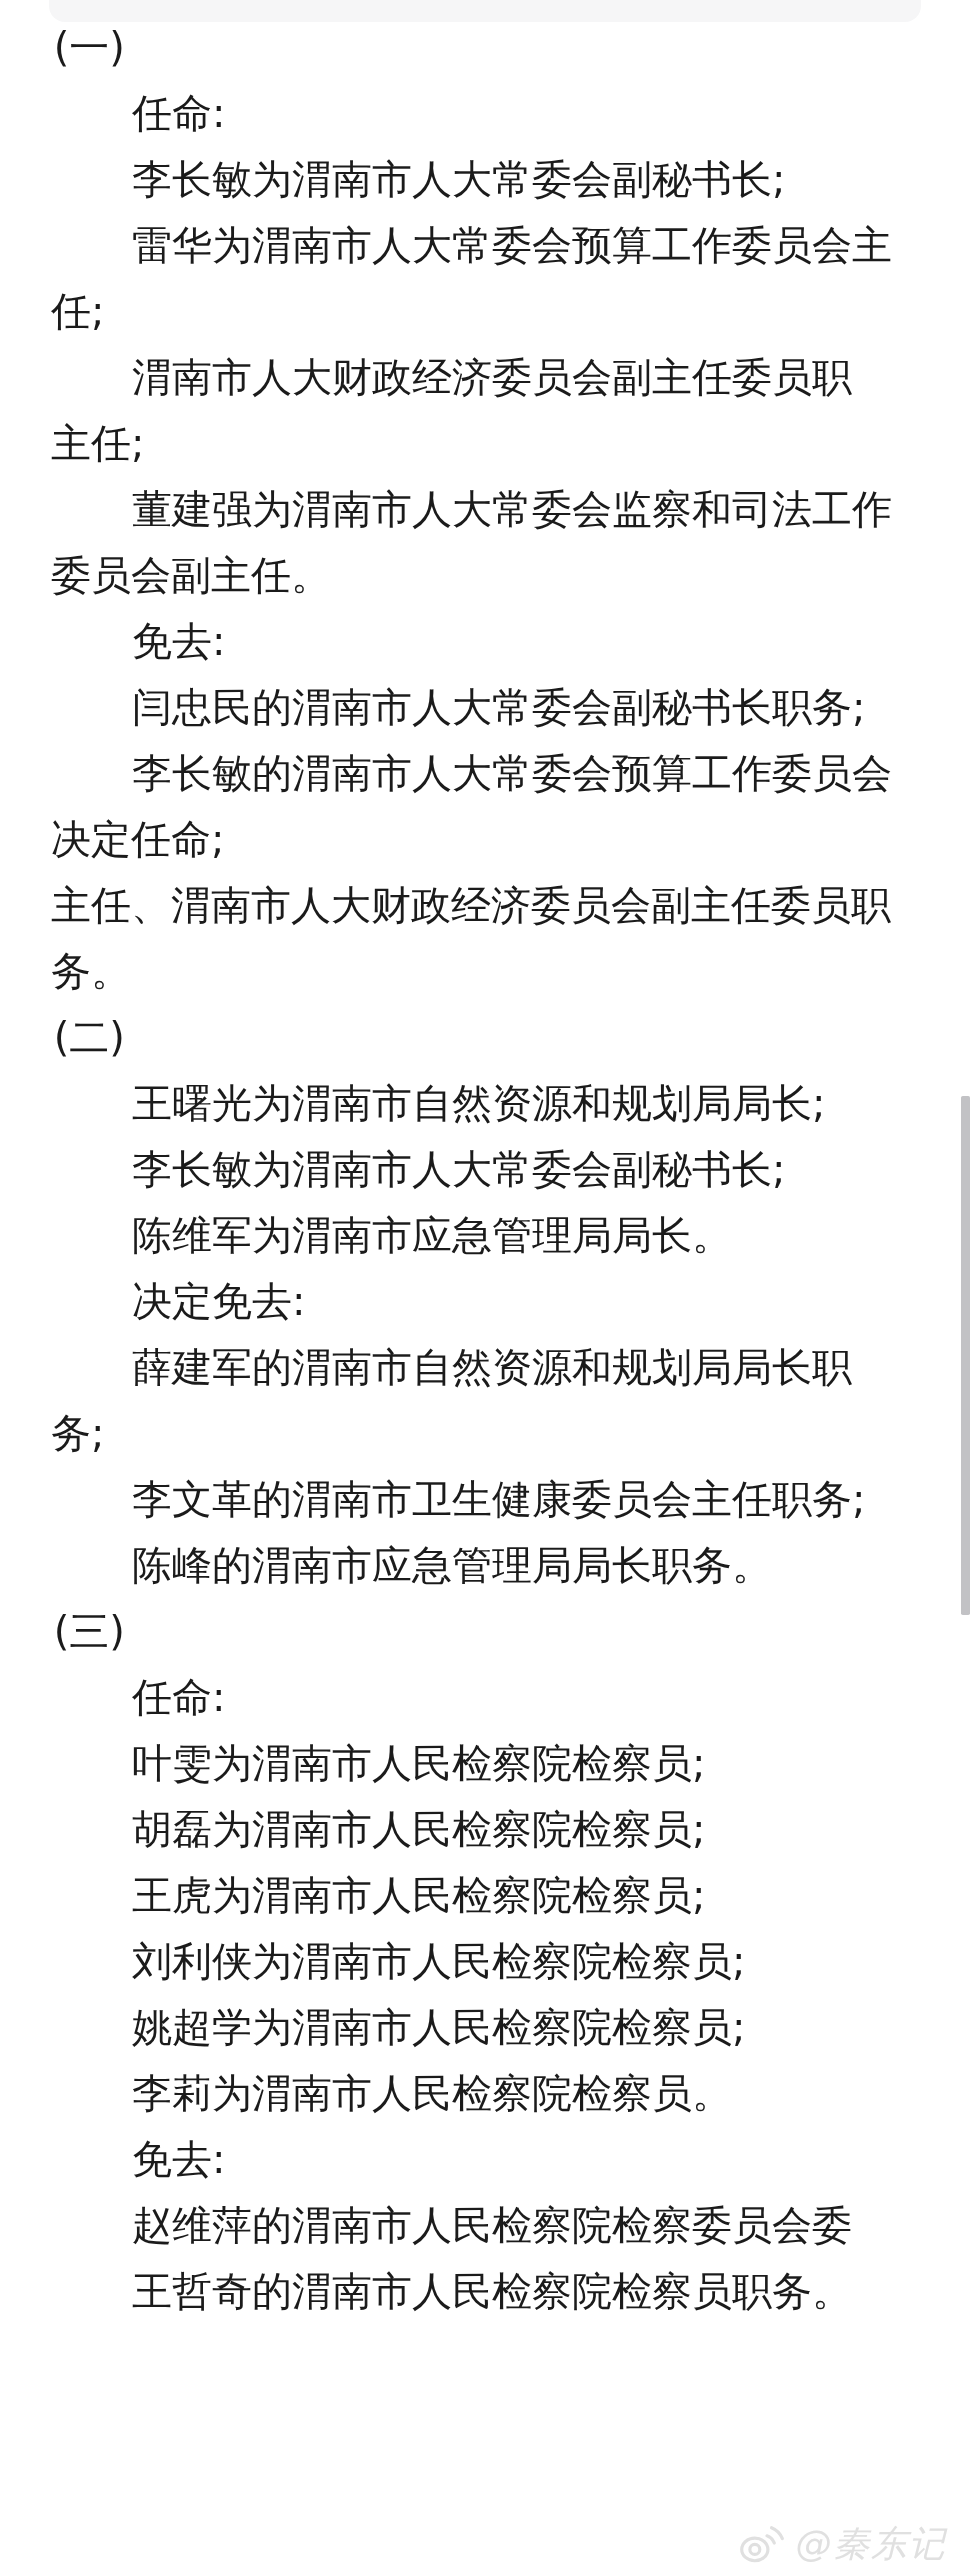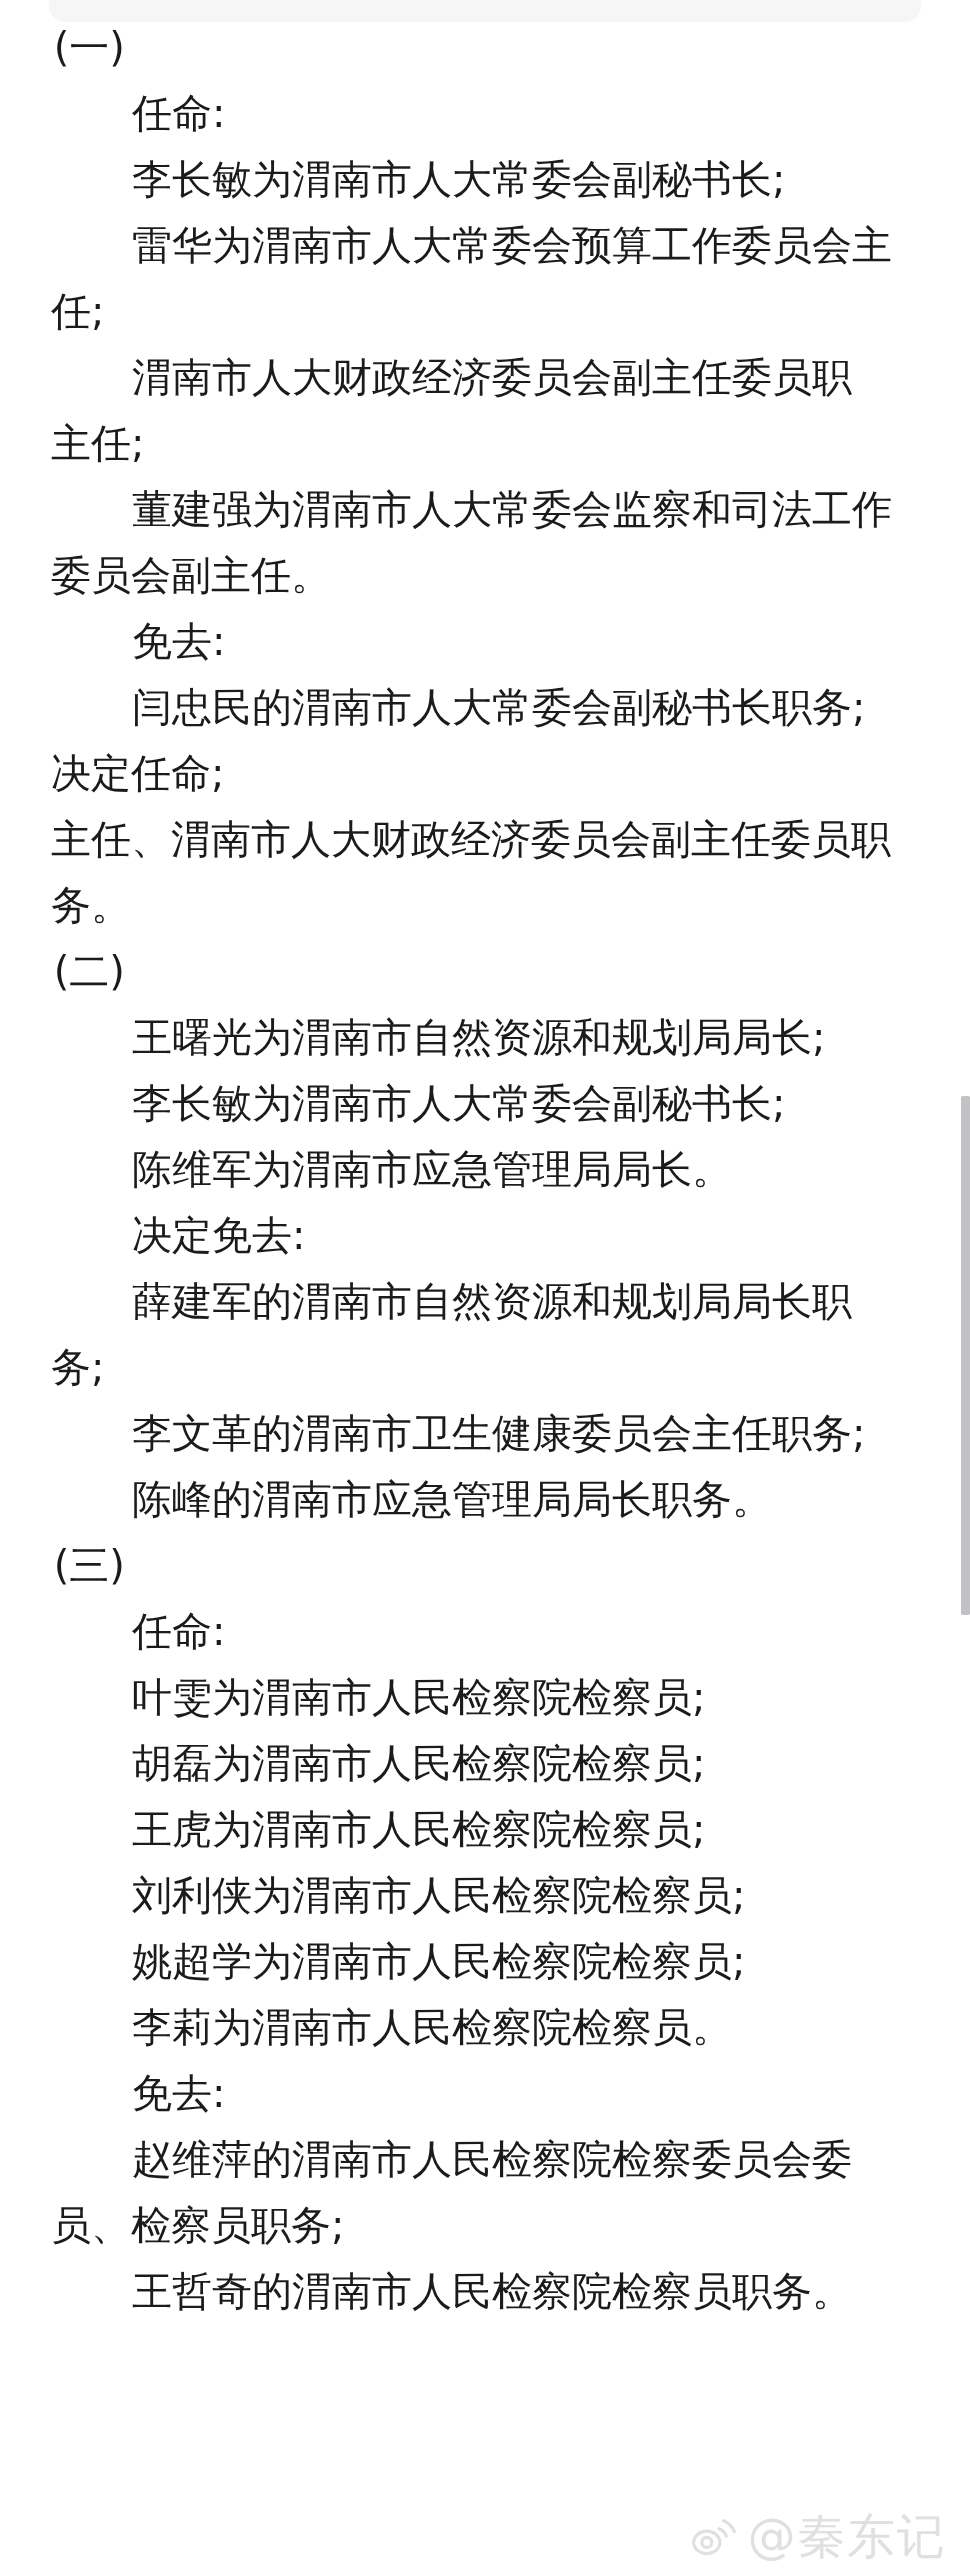--- a/index.html
+++ b/index.html
@@ -50,23 +50,24 @@
     border-radius: 1.8px;
   }
   .watermark {
     position: absolute;
     right: 23.4px;
     bottom: 7.2px;
     display: flex;
     align-items: center;
     gap: 9px;
     color: #e0e0e0;
-    font-size: 48px;
+    font-size: 36px;
     letter-spacing: 1.8px;
     user-select: none;
+    font-style: italic;
   }
   .watermark svg { display: block; }
 </style>
 </head>
 <body style="background: rgb(255, 255, 255);">
 
 <div class="top-strip" style="background: rgb(246, 246, 247);"></div>
 
 <div class="doc" style="color: rgb(27, 27, 27);">
   <div>
@@ -74,20 +75,21 @@
       <div class="line first">任命:</div>
       <div class="line first">李长敏为渭南市人大常委会副秘书长;</div>
       <div class="line first">雷华为渭南市人大常委会预算工作委员会主</div>
       <div class="line cont">任;</div>
       <div class="line first">渭南市人大财政经济委员会副主任委员职</div>
       <div class="line cont">主任;</div>
       <div class="line first">董建强为渭南市人大常委会监察和司法工作</div>
       <div class="line cont">委员会副主任。</div>
       <div class="line first">免去:</div>
       <div class="line first">闫忠民的渭南市人大常委会副秘书长职务;</div>
+      <div class="line first">李长敏的渭南市人大常委会预算工作委员会</div>
       <div class="line cont">决定任命;</div>
       <div class="line cont">主任、渭南市人大财政经济委员会副主任委员职</div>
       <div class="line cont">务。</div>
       <div class="line section">(二)</div>
       <div class="line first">王曙光为渭南市自然资源和规划局局长;</div>
       <div class="line first">李长敏为渭南市人大常委会副秘书长;</div>
       <div class="line first">陈维军为渭南市应急管理局局长。</div>
       <div class="line first">决定免去:</div>
       <div class="line first">薛建军的渭南市自然资源和规划局局长职</div>
       <div class="line cont">务;</div>
@@ -96,21 +98,20 @@
       <div class="line section">(三)</div>
       <div class="line first">任命:</div>
       <div class="line first">叶雯为渭南市人民检察院检察员;</div>
       <div class="line first">胡磊为渭南市人民检察院检察员;</div>
       <div class="line first">王虎为渭南市人民检察院检察员;</div>
       <div class="line first">刘利侠为渭南市人民检察院检察员;</div>
       <div class="line first">姚超学为渭南市人民检察院检察员;</div>
       <div class="line first">李莉为渭南市人民检察院检察员。</div>
       <div class="line first">免去:</div>
       <div class="line first">赵维萍的渭南市人民检察院检察委员会委</div>
-      <div class="line cont">员、检察员职务;</div>
       <div class="line first">王哲奇的渭南市人民检察院检察员职务。</div>
     </div>
 </div>
 
 <div class="scrollbar-thumb" style="background: rgb(194, 194, 197);"></div>
 
 <div class="watermark" style="color: rgb(224, 224, 224);">
   <span>
     <svg width="47" height="40" viewBox="0 0 52 44">
       <g fill="none" stroke="#e0e0e0" stroke-width="3.5" stroke-linecap="round">

